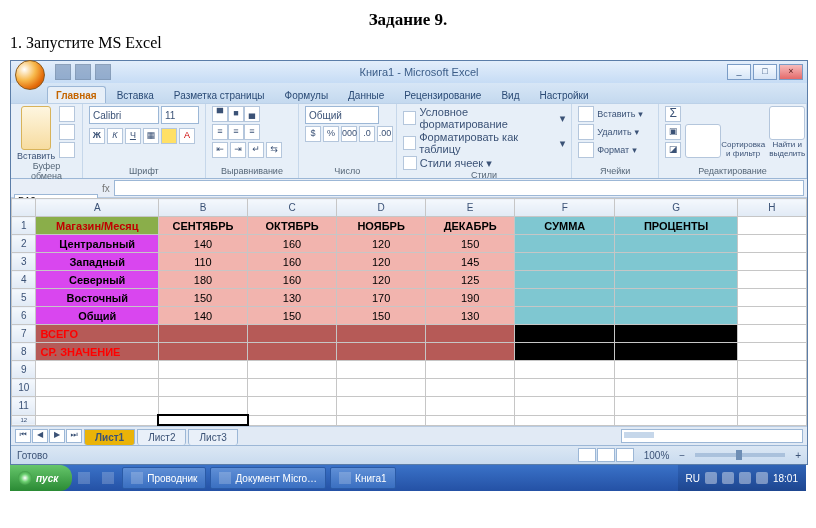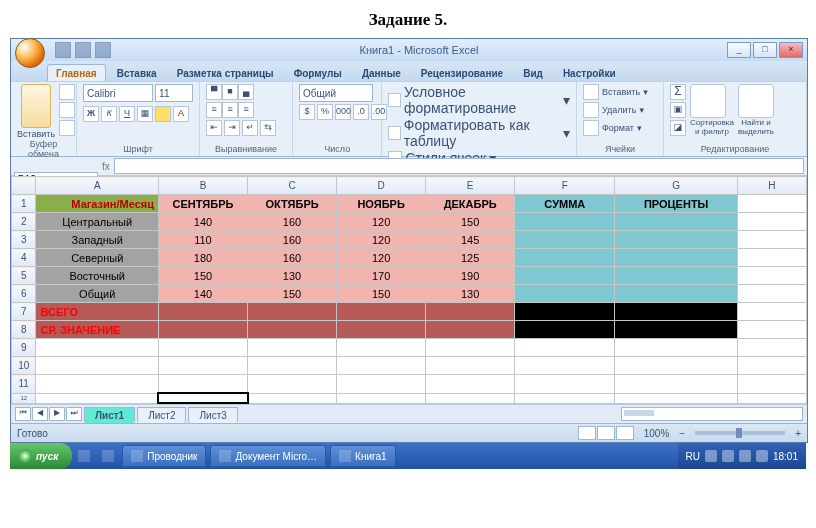--- a/index.html
+++ b/index.html
@@ -76,21 +76,20 @@
     height: 20px;
     align-items: flex-end;
     font-size: 10px;
     color:#2a4a75;
   }
   .ribbon-tab {
     padding: 3px 8px 2px;
     border: 1px solid transparent;
     border-bottom: none;
     border-radius: 3px 3px 0 0;
-    font-weight: bold;
   }
   .ribbon-tab.active {
     background: #e7eff8;
     border-color: #9cb7d6;
     color:#c46500;
     font-weight: bold;
   }
 
   .ribbon {
     background: #e7eff8;
@@ -137,21 +136,21 @@
   .rib-btn {
     width:14px;height:14px;
     border:1px solid #b4c6dc;
     background:#fff;
     font-size:9px;
     text-align:center;
     line-height:12px;
   }
   .align-grid{display:grid;grid-template-columns:repeat(3,14px);gap:2px;}
   .tall-btn{width:56px;height:46px;border:1px solid #b4c6dc;background:#fff;border-radius:3px;}
-  .styles-list{display:flex;flex-direction:column;gap:1px;font-size:14px;}
+  .styles-list{display:flex;flex-direction:column;gap:1px;font-size:11px;}
   .styles-item{display:flex;align-items:center;gap:3px;}
   .styles-item .mini-icon{width:12px;height:12px;}
   .cells-btn{display:flex;align-items:center;gap:3px;font-size:9px;}
   .sigma{font-size:12px;color:#3b5276;}
 
   .namebox-row{
     height:18px;
     background:#e8eef7;
     border-bottom:1px solid #b9cbe1;
     display:flex;
@@ -184,21 +183,21 @@
     font-weight:normal;
     font-size:10px;
   }
   .rowhdr{
     width:22px;
     background:linear-gradient(#f4f8fd,#e1eaf5);
     color:#3b5276;
     font-size:10px;
   }
   .sel-cell{border:2px solid #000 !important;}
-  .olive{background:#a3a3a3;color:#000;font-weight:normal;}
+  .olive{background:#d946ef;color:#000;font-weight:bold;}
   .olive-red{background:#8aae4a;color:#c00000;font-weight:bold;}
   .pink{background:#f2b4ae;color:#000;}
   .pink-b{background:#f2b4ae;color:#000;font-weight:bold;}
   .teal{background:#7fc7d1;color:#000;font-weight:bold;}
   .maroon-red{background:#b65a57;color:#ff0000;font-weight:bold;}
   .maroon{background:#b65a57;}
   .black{background:#000;}
   .smallrow td,.smallrow th{height:8px;font-size:6px;}
 
   .sheet-tabs{
@@ -215,21 +214,21 @@
   .nav-arrows{display:flex;gap:1px;}
   .nav-arrow{width:14px;height:12px;border:1px solid #9cb7d6;background:#fff;font-size:8px;text-align:center;line-height:10px;}
   .sheet-tab{
     padding:2px 10px;
     border:1px solid #9cb7d6;
     border-bottom:none;
     background:#e9f0f9;
     border-radius:0 0 3px 3px;
     transform:translateY(1px);
   }
-  .sheet-tab.active{background:#5eead4;font-weight:bold;}
+  .sheet-tab.active{background:#eab308;font-weight:bold;}
   .sheet-scroll{flex:1;}
   .hscroll{width:180px;height:12px;border:1px solid #9cb7d6;background:#fff;position:relative;}
   .hscroll::before{content:"";position:absolute;left:2px;top:2px;width:30px;height:6px;background:#c6d7ea;}
 
   .statusbar{
     height:18px;
     background:linear-gradient(#dbe7f4,#c9dbef);
     border-top:1px solid #9cb7d6;
     display:flex;
     align-items:center;
@@ -282,22 +281,23 @@
     background:linear-gradient(#2f63b6,#1e4690);
     height:26px;
     padding:0 8px;
     display:flex;align-items:center;gap:5px;
   }
   .tray-ico{width:12px;height:12px;background:#fff6;border-radius:2px;}
 </style>
 </head>
 <body>
 
-<div class="title">Задание 5.</div>
+<div class="title">Задание 9.</div>
 <div class="instructions">
+  <p>1. Запустите MS Excel</p>
 </div>
 
 <div class="excel">
 
   <div class="titlebar">
     <div class="office-btn"></div>
     <div class="qat">
       <div class="qat-icon"></div>
       <div class="qat-icon"></div>
       <div class="qat-icon"></div>
@@ -410,21 +410,21 @@
     </div>
 
     <div class="group" style="min-width:130px;">
       <div class="group-body">
         <div style="display:flex;flex-direction:column;gap:2px;">
           <div class="rib-btn"><span class="sigma">Σ</span></div>
           <div class="rib-btn">▣</div>
           <div class="rib-btn">◪</div>
         </div>
         <div style="display:flex;gap:4px;">
-          <div style="display:flex;flex-direction:column;align-items:flex-start;">
+          <div style="display:flex;flex-direction:row;align-items:flex-end;">
             <div class="tall-btn" style="width:34px;height:32px;"></div>
             <span style="font-size:8px;text-align:center;white-space:pre;">Сортировка
 и фильтр</span>
           </div>
           <div style="display:flex;flex-direction:column;align-items:flex-end;">
             <div class="tall-btn" style="width:34px;height:32px;"></div>
             <span style="font-size:8px;text-align:center;white-space:pre;">Найти и
 выделить</span>
           </div>
         </div>
@@ -461,21 +461,21 @@
             <th>D</th>
             <th>E</th>
             <th>F</th>
             <th>G</th>
             <th>H</th>
           </tr>
         </thead>
         <tbody>
           <tr>
             <th class="rowhdr">1</th>
-            <td class="olive-red" style="text-align: right;">Магазин/Месяц</td>
+            <td class="olive-red" style="text-align: center;">Магазин/Месяц</td>
             <td class="pink-b">СЕНТЯБРЬ</td>
             <td class="pink-b">ОКТЯБРЬ</td>
             <td class="pink-b">НОЯБРЬ</td>
             <td class="pink-b">ДЕКАБРЬ</td>
             <td class="teal">СУММА</td>
             <td class="teal">ПРОЦЕНТЫ</td>
             <td></td>
           </tr>
           <tr>
             <th class="rowhdr">2</th>

